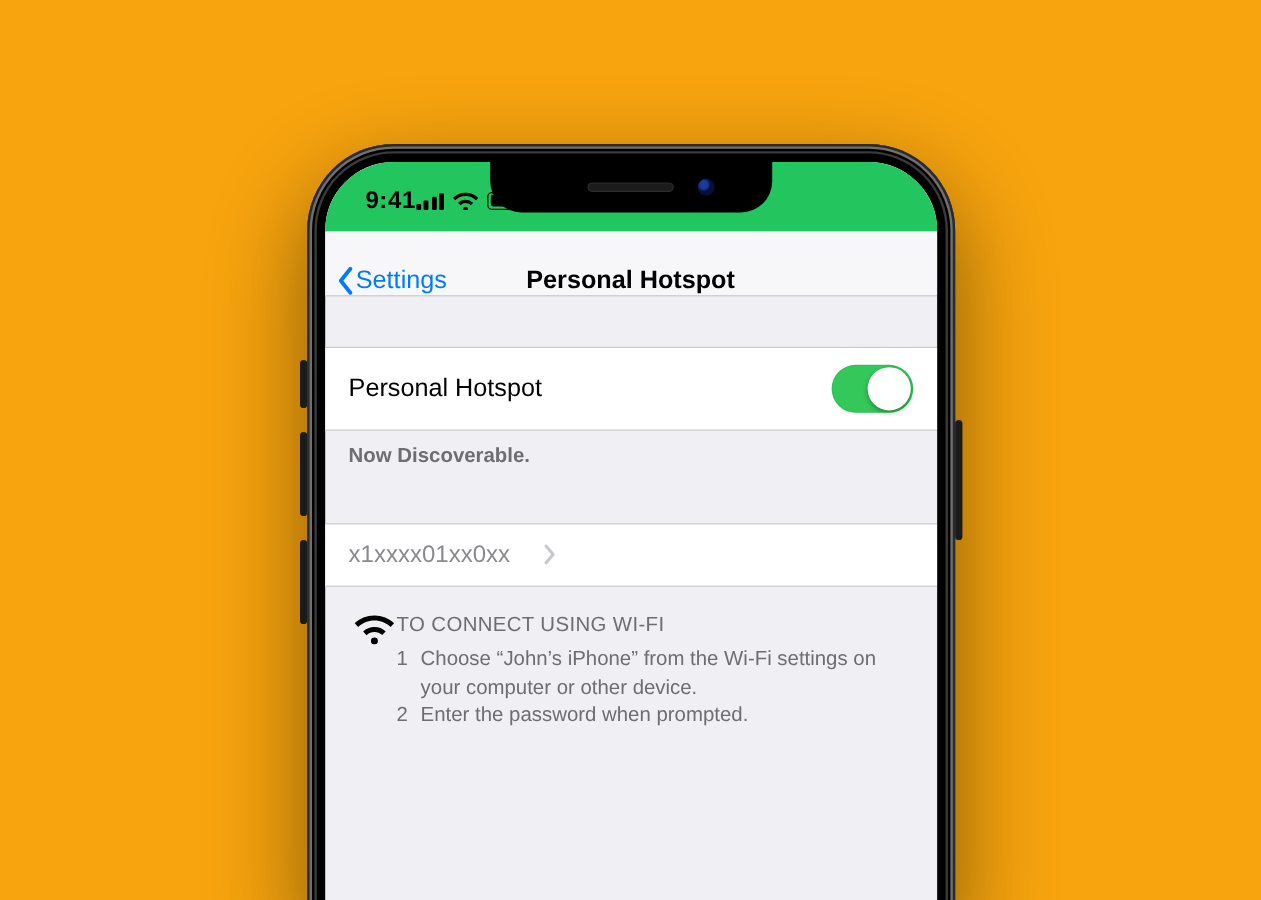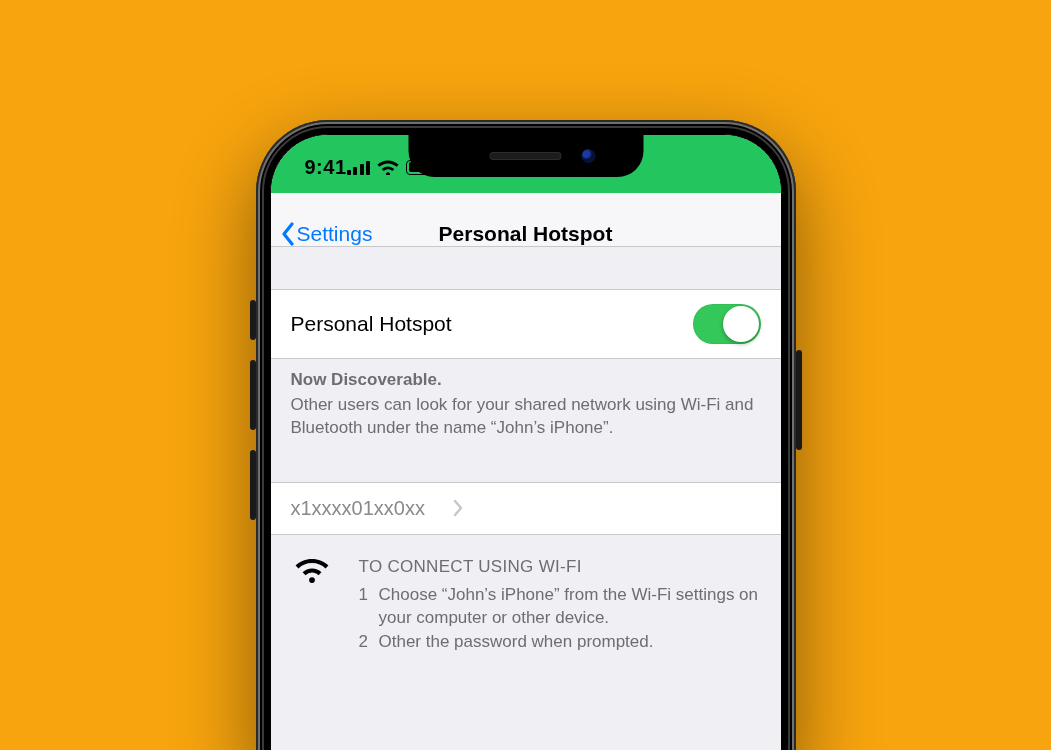--- a/index.html
+++ b/index.html
@@ -133,21 +133,21 @@
 
   .footer-text{
     padding:10px 20px 0;
     font-size:17px;
     color:#6d6d72;
     line-height:1.35;
   }
   .footer-text .title{ margin-bottom:2px;font-weight:bold; }
 
   .instructions{
-    display:flex; gap:30px;
+    display:flex; gap:2px;
     padding:20px 16px 0 24px;
     color:#6d6d72;
     font-size:17px;
   }
   .instructions .icon-col{ padding-top:2px; }
   .instructions .text-col{ flex:1; line-height:1.4; }
   .instructions .heading{
     text-transform:uppercase;
     letter-spacing:.3px;
     margin-bottom:4px;
@@ -205,21 +205,20 @@
 
     <div class="cell">
       <span>Personal Hotspot</span>
       <div class="toggle">
         <div class="toggle-knob"></div>
       </div>
     </div>
 
     <div class="footer-text">
       <div class="title">Now Discoverable.</div>
-      <div>Other users can look for your shared network using Wi-Fi and Bluetooth under the name “John’s iPhone”.</div>
     </div>
 
     <div class="section-gap"></div>
 
     <div class="cell">
       <span class="cell-right">
         <span>x1xxxx01xx0xx</span>
         <svg class="disclosure" width="10" height="18" viewBox="0 0 10 18">
           <polyline points="2,2 8,9 2,16" fill="none" stroke="#c7c7cc" stroke-width="2.5" stroke-linecap="round" stroke-linejoin="round"></polyline>
         </svg>
@@ -233,19 +232,19 @@
         </svg>
       </div>
       <div class="text-col">
         <div class="heading">TO CONNECT USING WI-FI</div>
         <div class="step">
           <span class="num">1</span>
           <span>Choose “John’s iPhone” from the Wi-Fi settings on your computer or other device.</span>
         </div>
         <div class="step">
           <span class="num">2</span>
-          <span>Other the password when prompted.</span>
+          <span>Enter the password when prompted.</span>
         </div>
       </div>
     </div>
 
   </div>
 </div>
 
 </body></html>

